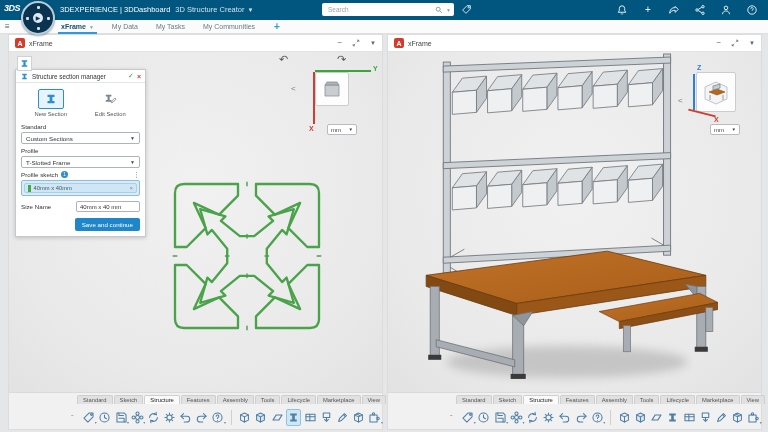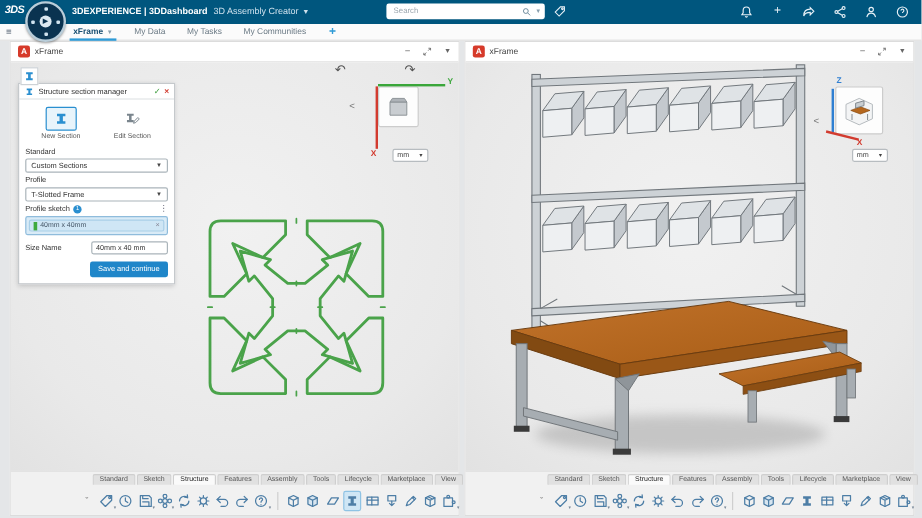--- a/index.html
+++ b/index.html
@@ -7,21 +7,21 @@
   body{position:relative;font-family:"Liberation Sans",sans-serif;background:#e4e6e8;overflow:hidden;font-size:7px;color:#333}
   
   .topbar{position:absolute;left:0;top:0;width:768px;height:20px;background:#00567e;z-index:30}
   .brand-logo{position:absolute;left:4px;top:3px;color:#fff;font-size:9px;font-weight:bold;font-style:italic;letter-spacing:-0.5px}
   .compass{position:absolute;left:21px;top:1px;width:34px;height:34px;border-radius:50%;
     background:radial-gradient(circle at 50% 42%, #12486e 0%, #0a3350 70%, #062固0 100%);
     background-color:#0a3350;border:2px solid #b9cdd9;z-index:40;box-shadow:0 1px 2px rgba(0,0,0,.35)}
   .compass .cdot{position:absolute;width:3px;height:3px;background:#cfe2ee;border-radius:1px}
   .compass .play{position:absolute;left:10px;top:10px;width:10px;height:10px;border-radius:50%;background:#dce9f2;display:flex;align-items:center;justify-content:center;color:#0a3350;font-size:6px;line-height:1}
   .brand-text{position:absolute;left:60px;top:5px;color:#fff;font-size:7.5px;white-space:nowrap}
-  .brand-text b{font-weight:bold}
+  .brand-text b{font-weight:normal}
   .brand-text .app{color:#cfe2ee;margin-left:5px}
   .brand-text .car{color:#cfe2ee;font-size:6px;margin-left:3px}
   .search{position:absolute;left:322px;top:3px;width:132px;height:13px;background:#fff;border-radius:2px;display:flex;align-items:center;padding:0 3px;gap:3px}
   .search .ph{flex:1;color:#9aa5ad;font-size:6.5px;padding-left:3px}
   .search svg{width:8px;height:8px;stroke:#5c7邦;stroke:#5c7d91}
   .search .car{color:#8aa0ae;font-size:5px}
   .tag-btn{position:absolute;left:461px;top:4px;width:11px;height:11px}
   .tb-icons{position:absolute;right:10px;top:4px;display:flex;gap:14px;align-items:center}
   .tb-icons .tbi{width:12px;height:12px;color:#e8f1f7;display:flex;align-items:center;justify-content:center;font-size:10px;line-height:1}
   .tb-icons svg{width:12px;height:12px}
@@ -217,21 +217,21 @@
 <div class="topbar">
   <div class="brand-logo">3DS</div>
   <div class="compass">
     <span class="cdot" style="left:14px;top:3px"></span>
     <span class="cdot" style="left:3px;top:14px"></span>
     <span class="cdot" style="left:24px;top:14px"></span>
     <span class="cdot" style="left:14px;top:24px"></span>
     <span class="play">▶</span>
   </div>
   <div class="brand-text">
-    <b>3DEXPERIENCE | 3DDashboard</b><span class="app">3D Assembly Creator</span><span class="car">▼</span>
+    <b>3DEXPERIENCE | 3DDashboard</b><span class="app">3D Structure Creator</span><span class="car">▼</span>
   </div>
   <div class="search">
     <span class="ph">Search</span>
     <svg fill="none" stroke-width="1.8">
         <use href="#ic-search"></use>
       </svg>
     <span class="car">▼</span>
   </div>
   <span class="tag-btn">
     <svg width="11" height="11" fill="none" stroke="#e8f1f7" stroke-width="1.6">

